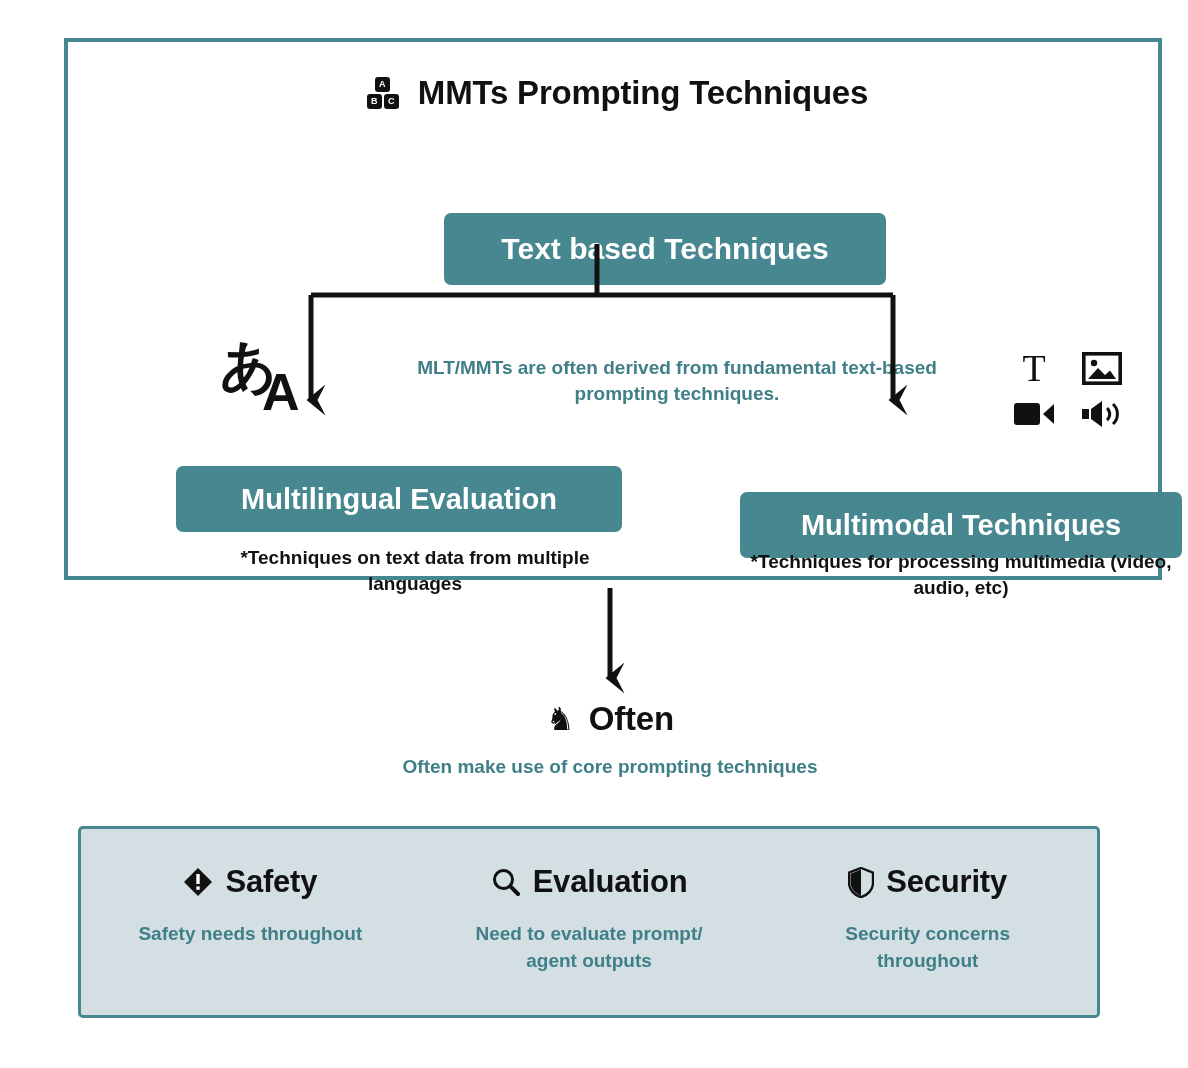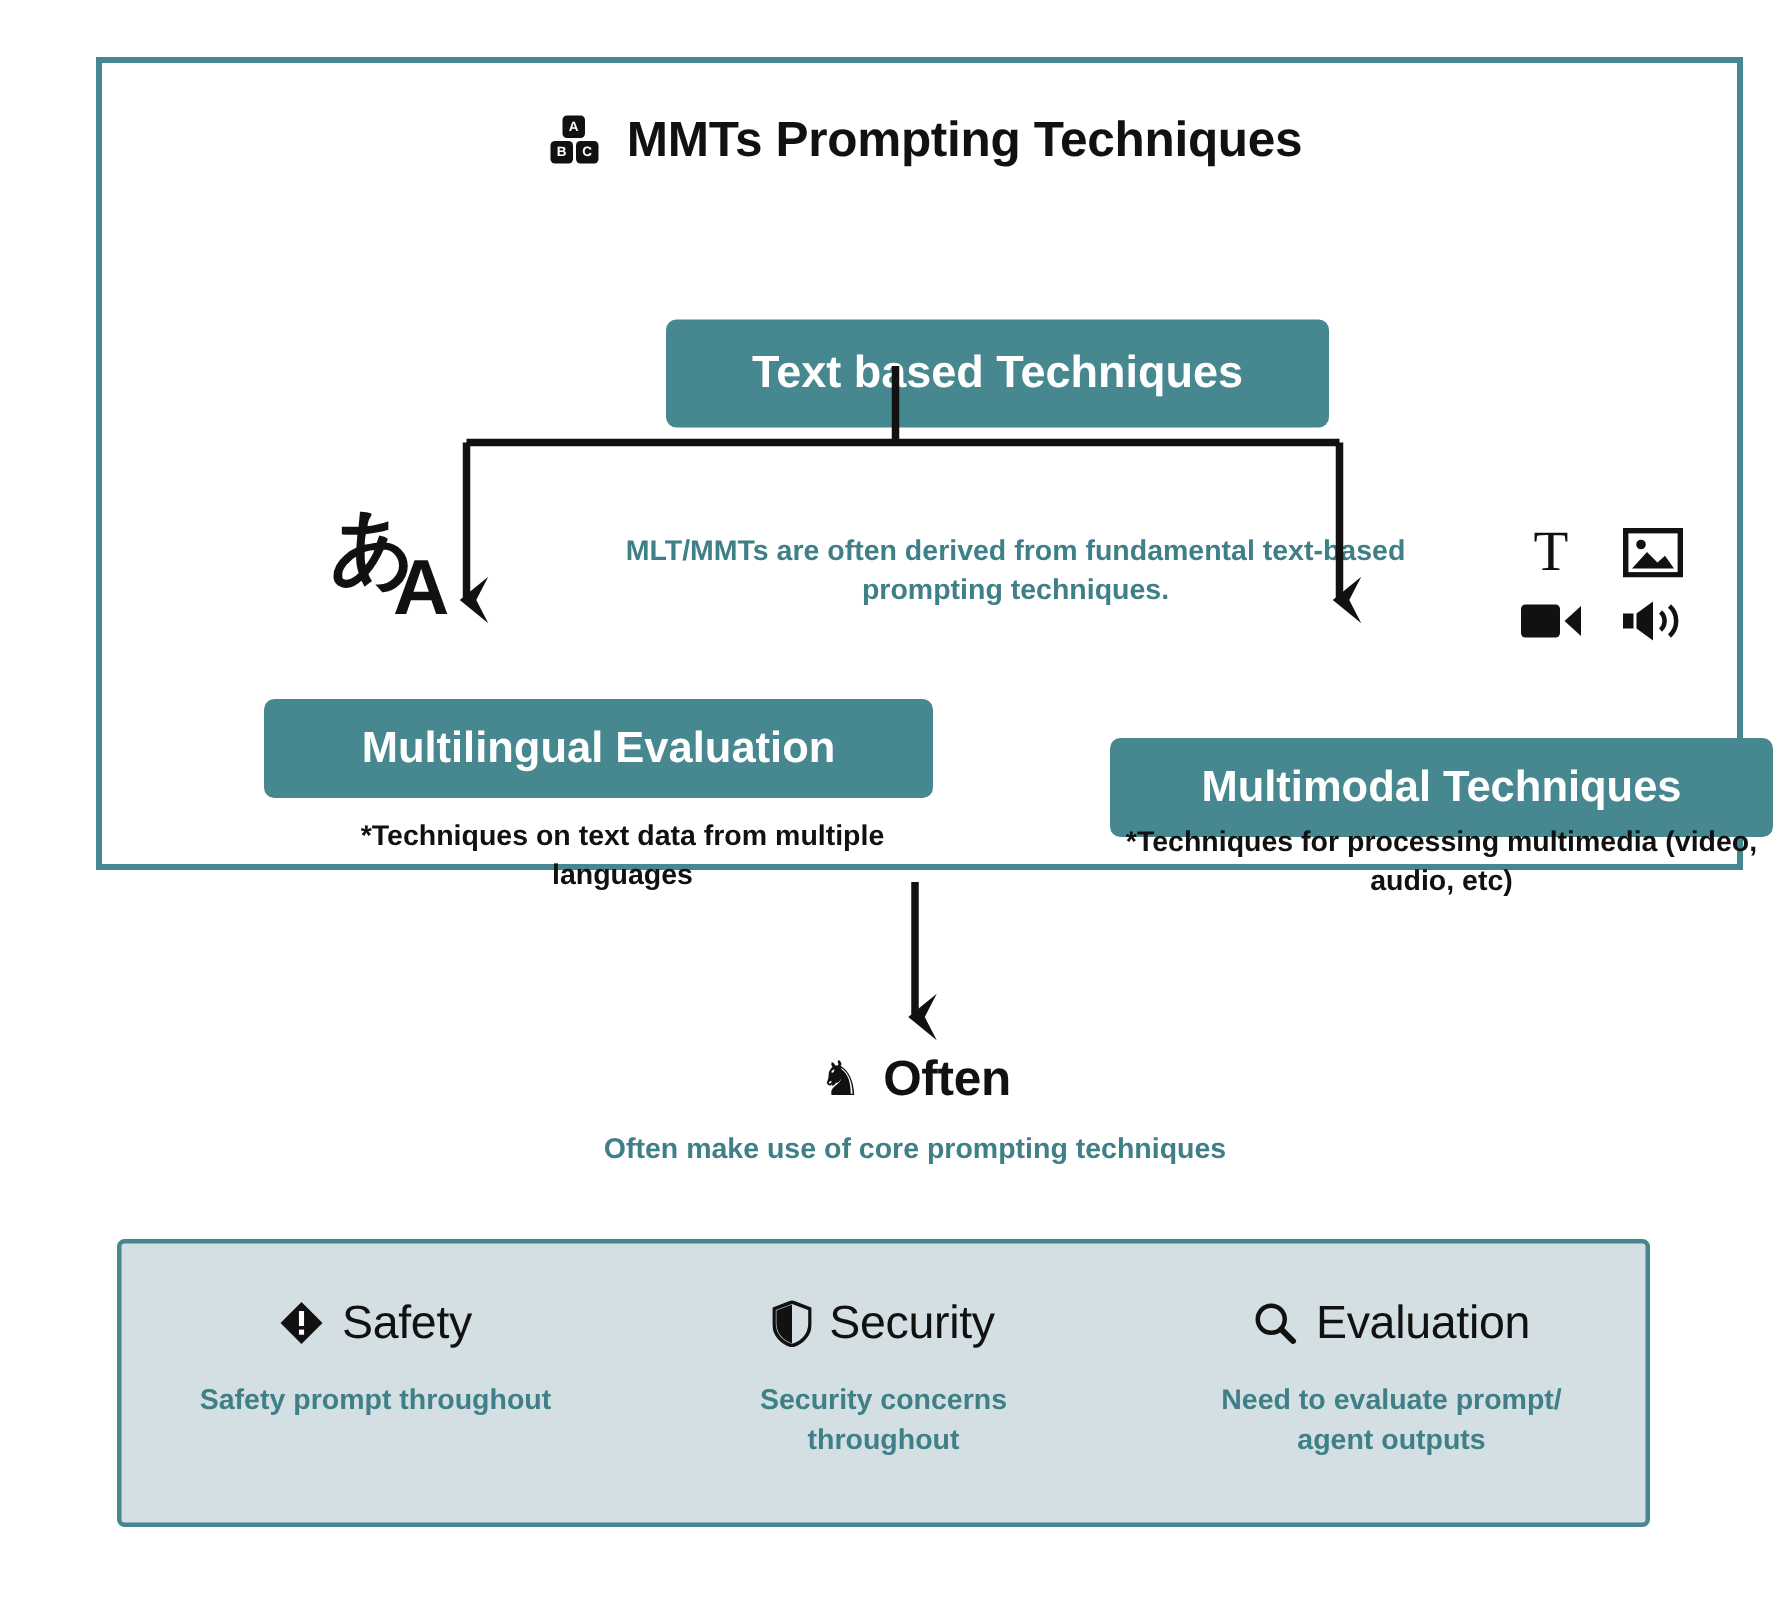--- a/index.html
+++ b/index.html
@@ -217,21 +217,21 @@
   }
   .concern .head {
     display: flex;
     align-items: center;
     justify-content: center;
     gap: 12px;
     height: 42px;
   }
   .concern .head .label {
     font-size: 31px;
-    font-weight: normal;
+    font-weight: bold;
     color: #111111;
     letter-spacing: -0.2px;
   }
   .concern .desc {
     margin-top: 18px;
     font-size: 19px;
     font-weight: bold;
     line-height: 1.4;
     color: #3f7f87;
     padding: 0 34px;
@@ -338,43 +338,43 @@
       <div class="head">
         <span>
           <svg class="icon-svg" width="30" height="30" viewBox="0 0 30 30" aria-hidden="true">
             <path d="M15 1 L29 15 L15 29 L1 15 Z" fill="#111111"></path>
             <rect x="13.3" y="7" width="3.4" height="10" fill="#ffffff"></rect>
             <rect x="13.3" y="19.4" width="3.4" height="3.4" fill="#ffffff"></rect>
           </svg>
         </span>
         <span class="label">Safety</span>
       </div>
-      <div class="desc">Safety prompt throughout</div>
+      <div class="desc">Safety needs throughout</div>
+    </div>
+
+    <div class="concern concern-evaluation">
+      <div class="head">
+        <span>
+          <svg class="icon-svg" width="30" height="30" viewBox="0 0 30 30" aria-hidden="true">
+            <circle cx="12.5" cy="12.5" r="9" fill="none" stroke="#111111" stroke-width="3"></circle>
+            <path d="M19.2 19.2 L27 27" stroke="#111111" stroke-width="4" stroke-linecap="round"></path>
+          </svg>
+        </span>
+        <span class="label">Evaluation</span>
+      </div>
+      <div class="desc">Need to evaluate prompt/ agent outputs</div>
     </div>
 
     <div class="concern concern-security">
       <div class="head">
         <span>
           <svg class="icon-svg" width="26" height="31" viewBox="0 0 26 31" aria-hidden="true">
             <path d="M13 1 L25 5.6 L25 15.5 C25 23 19.6 28.2 13 30.2 C6.4 28.2 1 23 1 15.5 L1 5.6 Z" fill="none" stroke="#111111" stroke-width="2.4"></path>
             <path d="M13 2.6 L13 28.6 C7.3 26.6 2.6 22 2.6 15.5 L2.6 6.7 Z" fill="#111111"></path>
           </svg>
         </span>
         <span class="label">Security</span>
       </div>
       <div class="desc">Security concerns throughout</div>
     </div>
-
-    <div class="concern concern-evaluation">
-      <div class="head">
-        <span>
-          <svg class="icon-svg" width="30" height="30" viewBox="0 0 30 30" aria-hidden="true">
-            <circle cx="12.5" cy="12.5" r="9" fill="none" stroke="#111111" stroke-width="3"></circle>
-            <path d="M19.2 19.2 L27 27" stroke="#111111" stroke-width="4" stroke-linecap="round"></path>
-          </svg>
-        </span>
-        <span class="label">Evaluation</span>
-      </div>
-      <div class="desc">Need to evaluate prompt/ agent outputs</div>
-    </div>
   </div>
 
 </div>
 
 </body></html>

